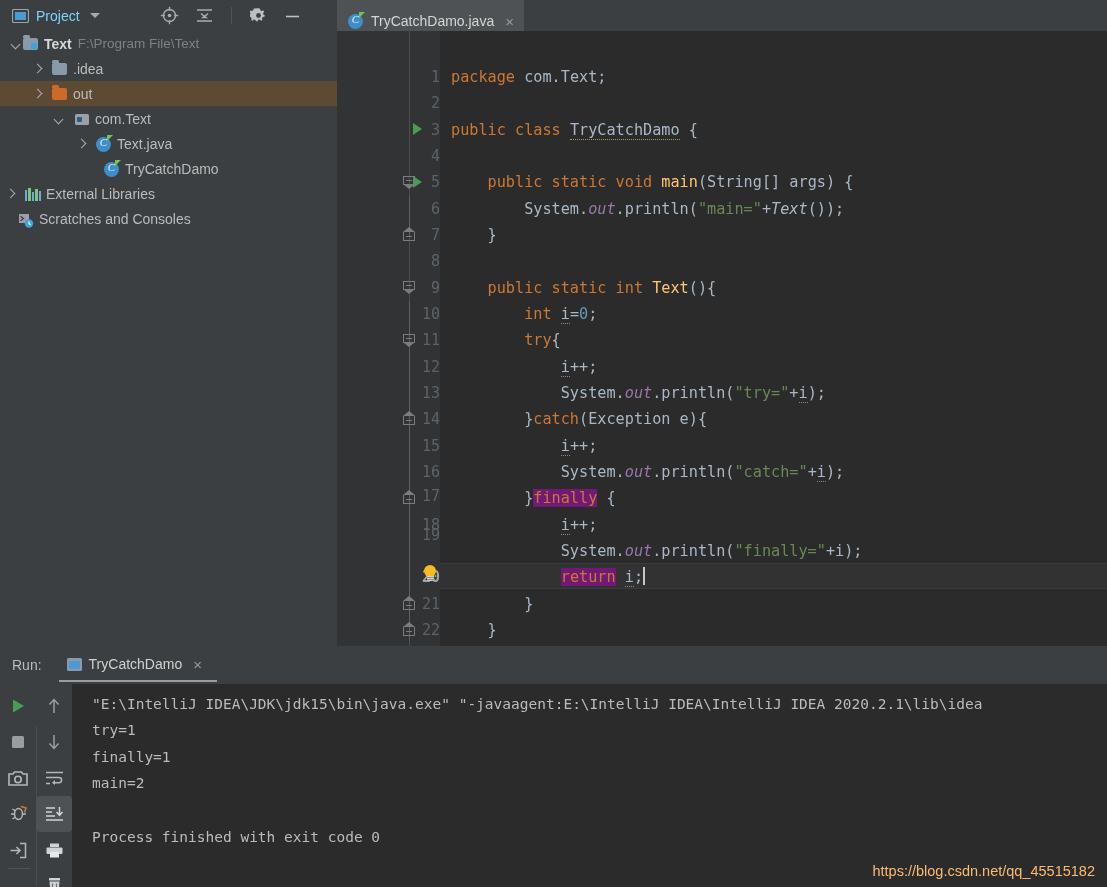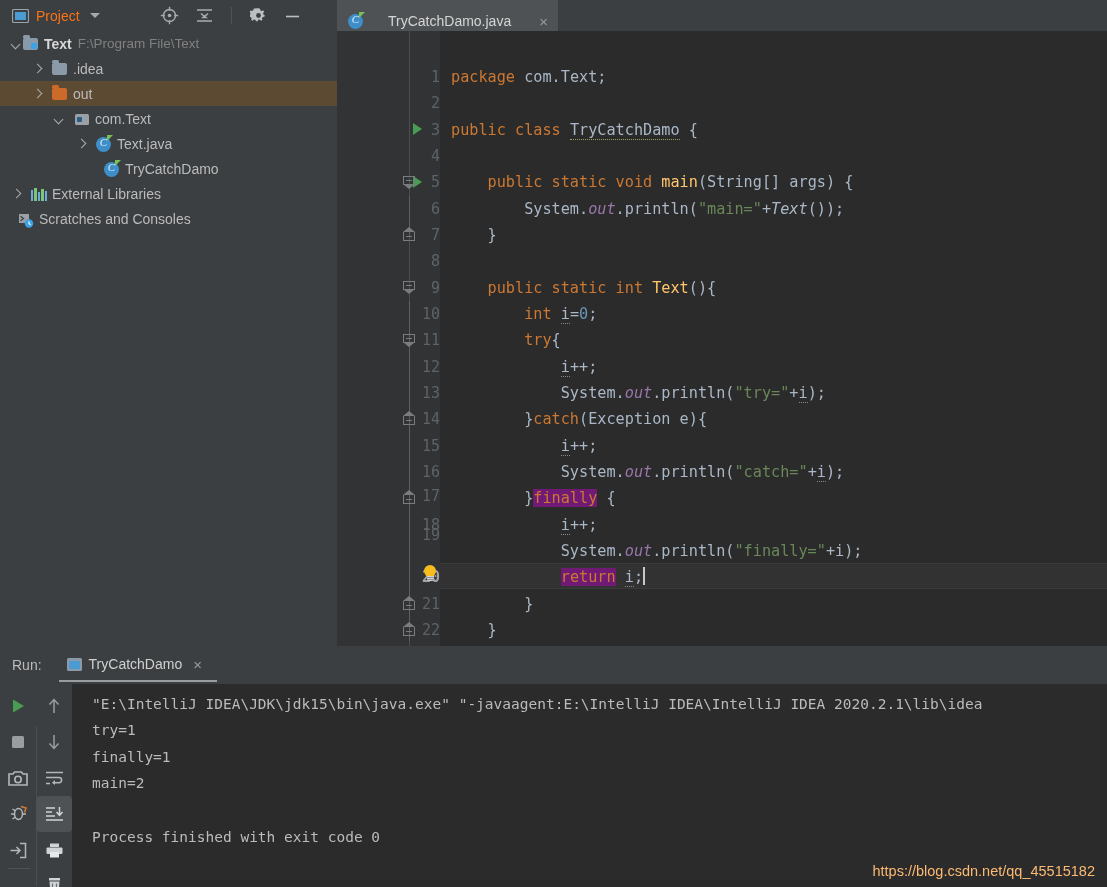--- a/index.html
+++ b/index.html
@@ -14,21 +14,21 @@
 
   
   .topbar {
     position: absolute; left: 0; top: 0; width: 1107px; height: 31px;
     background: #3c3f41; display: flex; align-items: center;
   }
   .tool-label {
     display: flex; align-items: center; gap: 7px;
     padding-left: 12px; height: 31px;
   }
-  .tool-label .txt { color: #f97316; font-size: 14px; }
+  .tool-label .txt { color: #7dd3fc; font-size: 14px; }
   .caret-down {
     width: 0; height: 0; border-left: 5px solid transparent;
     border-right: 5px solid transparent; border-top: 5px solid #a9a9a9;
     margin-left: 3px;
   }
   .topicons { display: flex; align-items: center; gap: 17px; margin-left: 60px; }
   .topicons .sep { width: 1px; height: 17px; background: #4f5356; margin: 0 1px; }
 
   
   .sidebar {
@@ -96,21 +96,21 @@
 
   
   .editor {
     position: absolute; left: 337px; top: 0; width: 770px; height: 646px;
     background: #2b2b2b;
   }
   .tabbar { position: absolute; left: 0; top: 0; width: 770px; height: 31px;
             background: #3c3f41; }
   .tab {
     position: absolute; left: 0; top: 0; height: 42px; display: flex;
-    align-items: center; gap: 24px; padding: 0 10px 0 11px;
+    align-items: center; gap: 7px; padding: 0 10px 0 11px;
     background: #4e5254; color: #d5d5d5; font-size: 14px;
   }
   .tab .under { position: absolute; left: 0; bottom: 0; width: 100%; height: 3px;
                 background: #4a88c7; }
   .tab-x { color: #9a9a9a; font-size: 15px; margin-left: 4px; line-height: 1; }
 
   .code-area { position: absolute; left: 0; top: 31px; width: 770px; height: 615px;
                background: #2b2b2b; overflow: hidden; }
   .gutter { position: absolute; left: 0; top: 0; width: 103px; height: 615px;
             background: #313335; }
@@ -304,21 +304,21 @@
     </div>
 
     <div class="trow" style="padding-left:96px">
       <span class="ico" style="margin-left:8px">
           <i class="jcls"></i>
         </span>
       <span class="tname">TryCatchDamo</span>
     </div>
 
 
-    <div class="trow" style="padding-left:10px">
+    <div class="trow" style="padding-left:4px">
       <span class="arrow right"></span>
       <span class="ico" style="margin-left:8px">
         <span class="libs">
           <i style="left:0;height:11px;background:#6fa8dc"></i>
           <i style="left:3.4px;height:13px;background:#7ac77a"></i>
           <i style="left:6.8px;height:9px;background:#6fa8dc"></i>
           <i style="left:10.2px;height:12px;background:#7ac77a"></i>
           <i style="left:13.6px;height:10px;background:#6fa8dc"></i>
         </span>
       </span>

